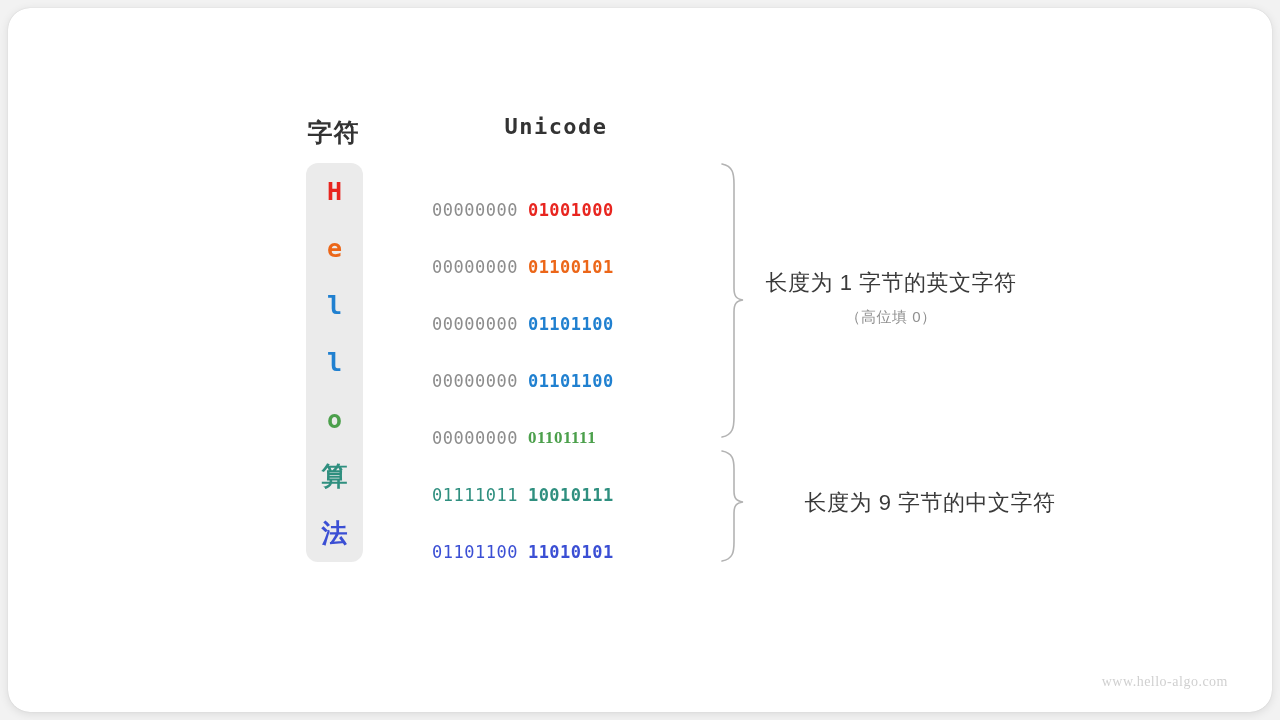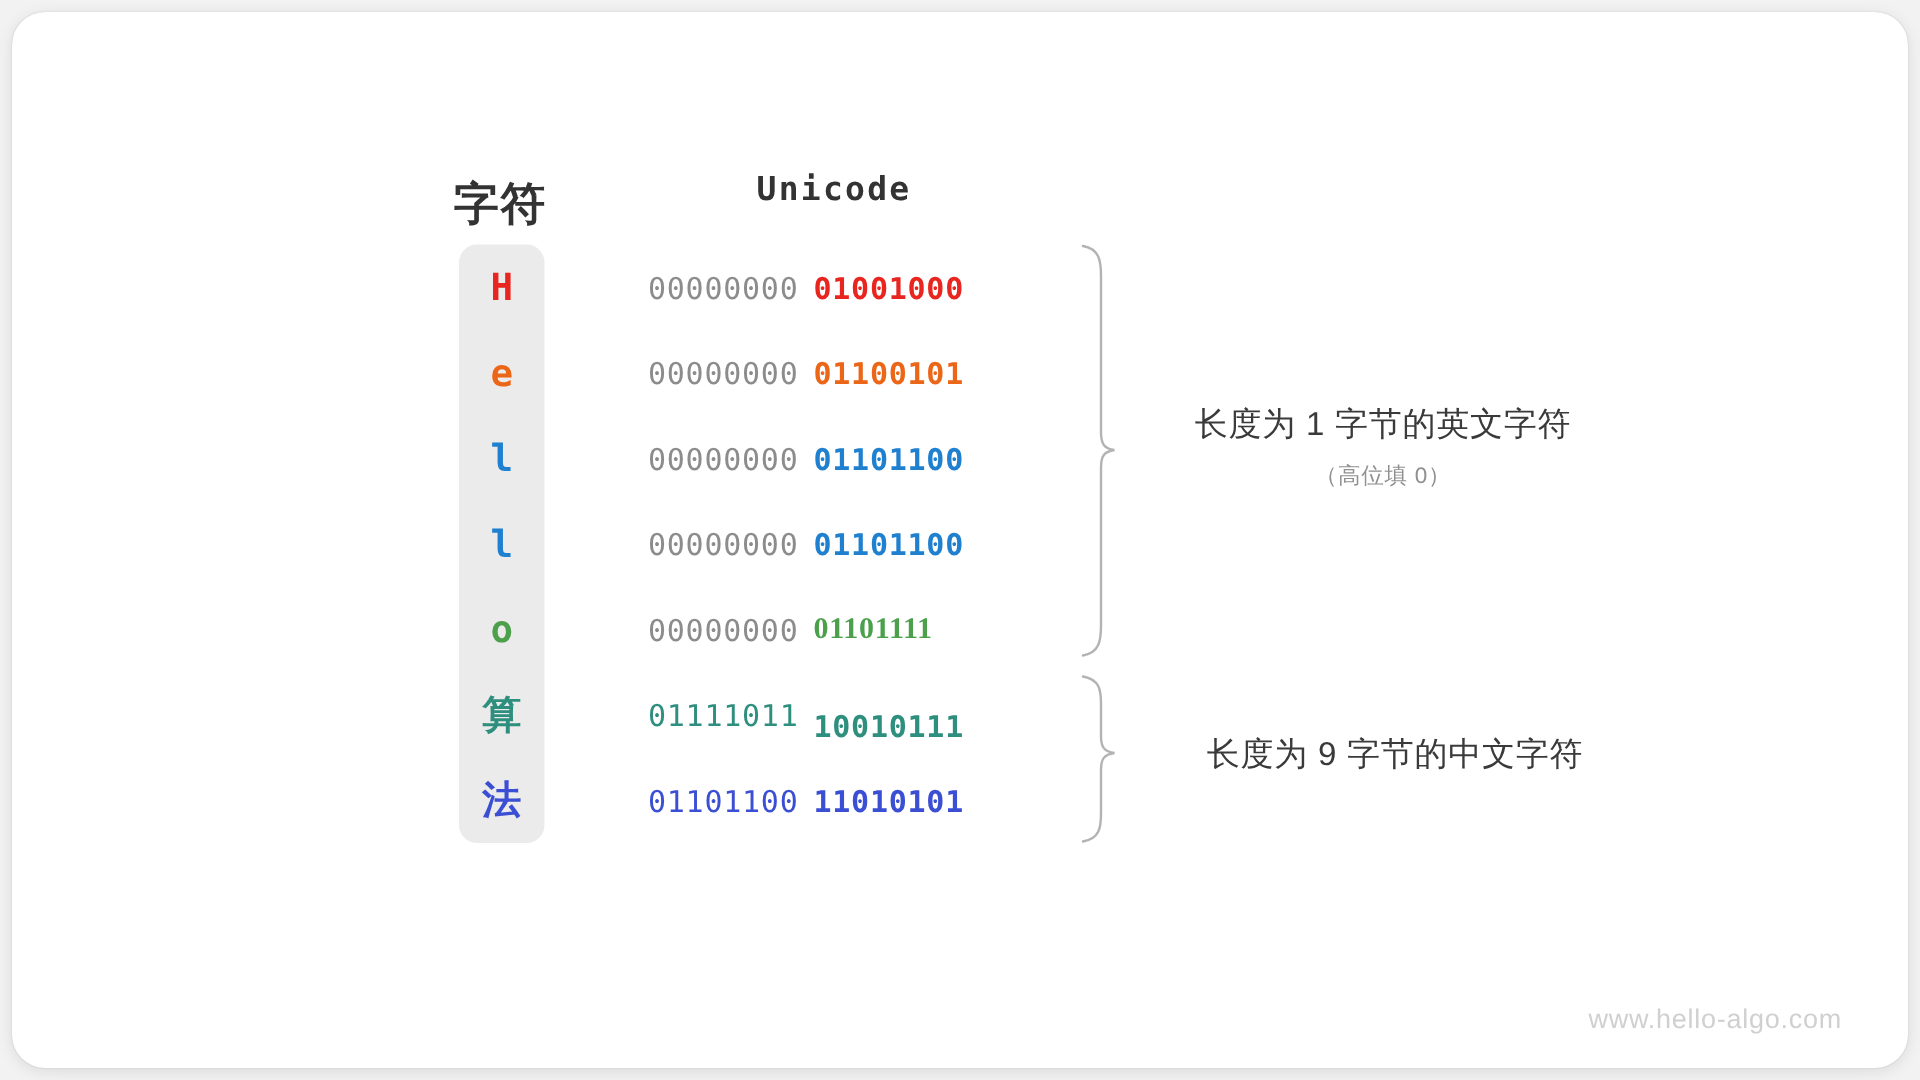--- a/index.html
+++ b/index.html
@@ -38,21 +38,21 @@
     position: absolute;
     font-weight: bold;
     color: #333333;
     white-space: nowrap;
   }
   #header-char {
     left: 0;
     top: 116px;
     width: 667px;       
     text-align: center;
-    font-size: 30px;
+    font-size: 25px;
     letter-spacing: 1px;
   }
   #header-unicode {
     left: 256px;
     top: 114px;
     width: 600px;       
     text-align: center;
     font-family: "DejaVu Sans Mono", "Liberation Mono", monospace;
     font-size: 22px;
     letter-spacing: 1.5px;
@@ -94,23 +94,23 @@
   .char-cell.han {
     font-family: "DejaVu Sans", sans-serif;
     font-size: 26px;
   }
   .bits-cell {
     position: absolute;
     left: 126px;
     top: 0;
     height: 57px;
     display: flex;
-    align-items: center;
+    align-items: flex-end;
     font-family: "DejaVu Sans Mono", "Liberation Mono", monospace;
-    font-size: 20px;
+    font-size: 17px;
     letter-spacing: 0.5px;
     white-space: pre;
   }
   .byte-hi {
     color: #8c8c8c;
     font-weight: normal;
   }
   .byte-hi.bold {
     font-weight: normal;
   }
@@ -140,37 +140,37 @@
     color: #3a3a3a;
     letter-spacing: 0.5px;
   }
   .annotation .line2 {
     font-size: 15px;
     color: #909090;
     letter-spacing: 0.5px;
     margin-top: 10px;
   }
   #annotation-1 {
-    left: 752px;
+    left: 721px;
     top: 268px;
     width: 340px;
   }
   #annotation-2 {
     left: 760px;
     top: 488px;
     width: 340px;
   }
 
   
   #watermark {
     position: absolute;
     right: 52px;
     bottom: 30px;
-    font-family: Liberation Sans, sans-serif;
-    font-size: 18px;
+    font-family: Liberation Serif, serif;
+    font-size: 14px;
     color: #d0d0d0;
     letter-spacing: 0.5px;
   }
 </style>
 </head>
 <body>
 
 <div id="canvas">
   <div id="card"></div>
 

